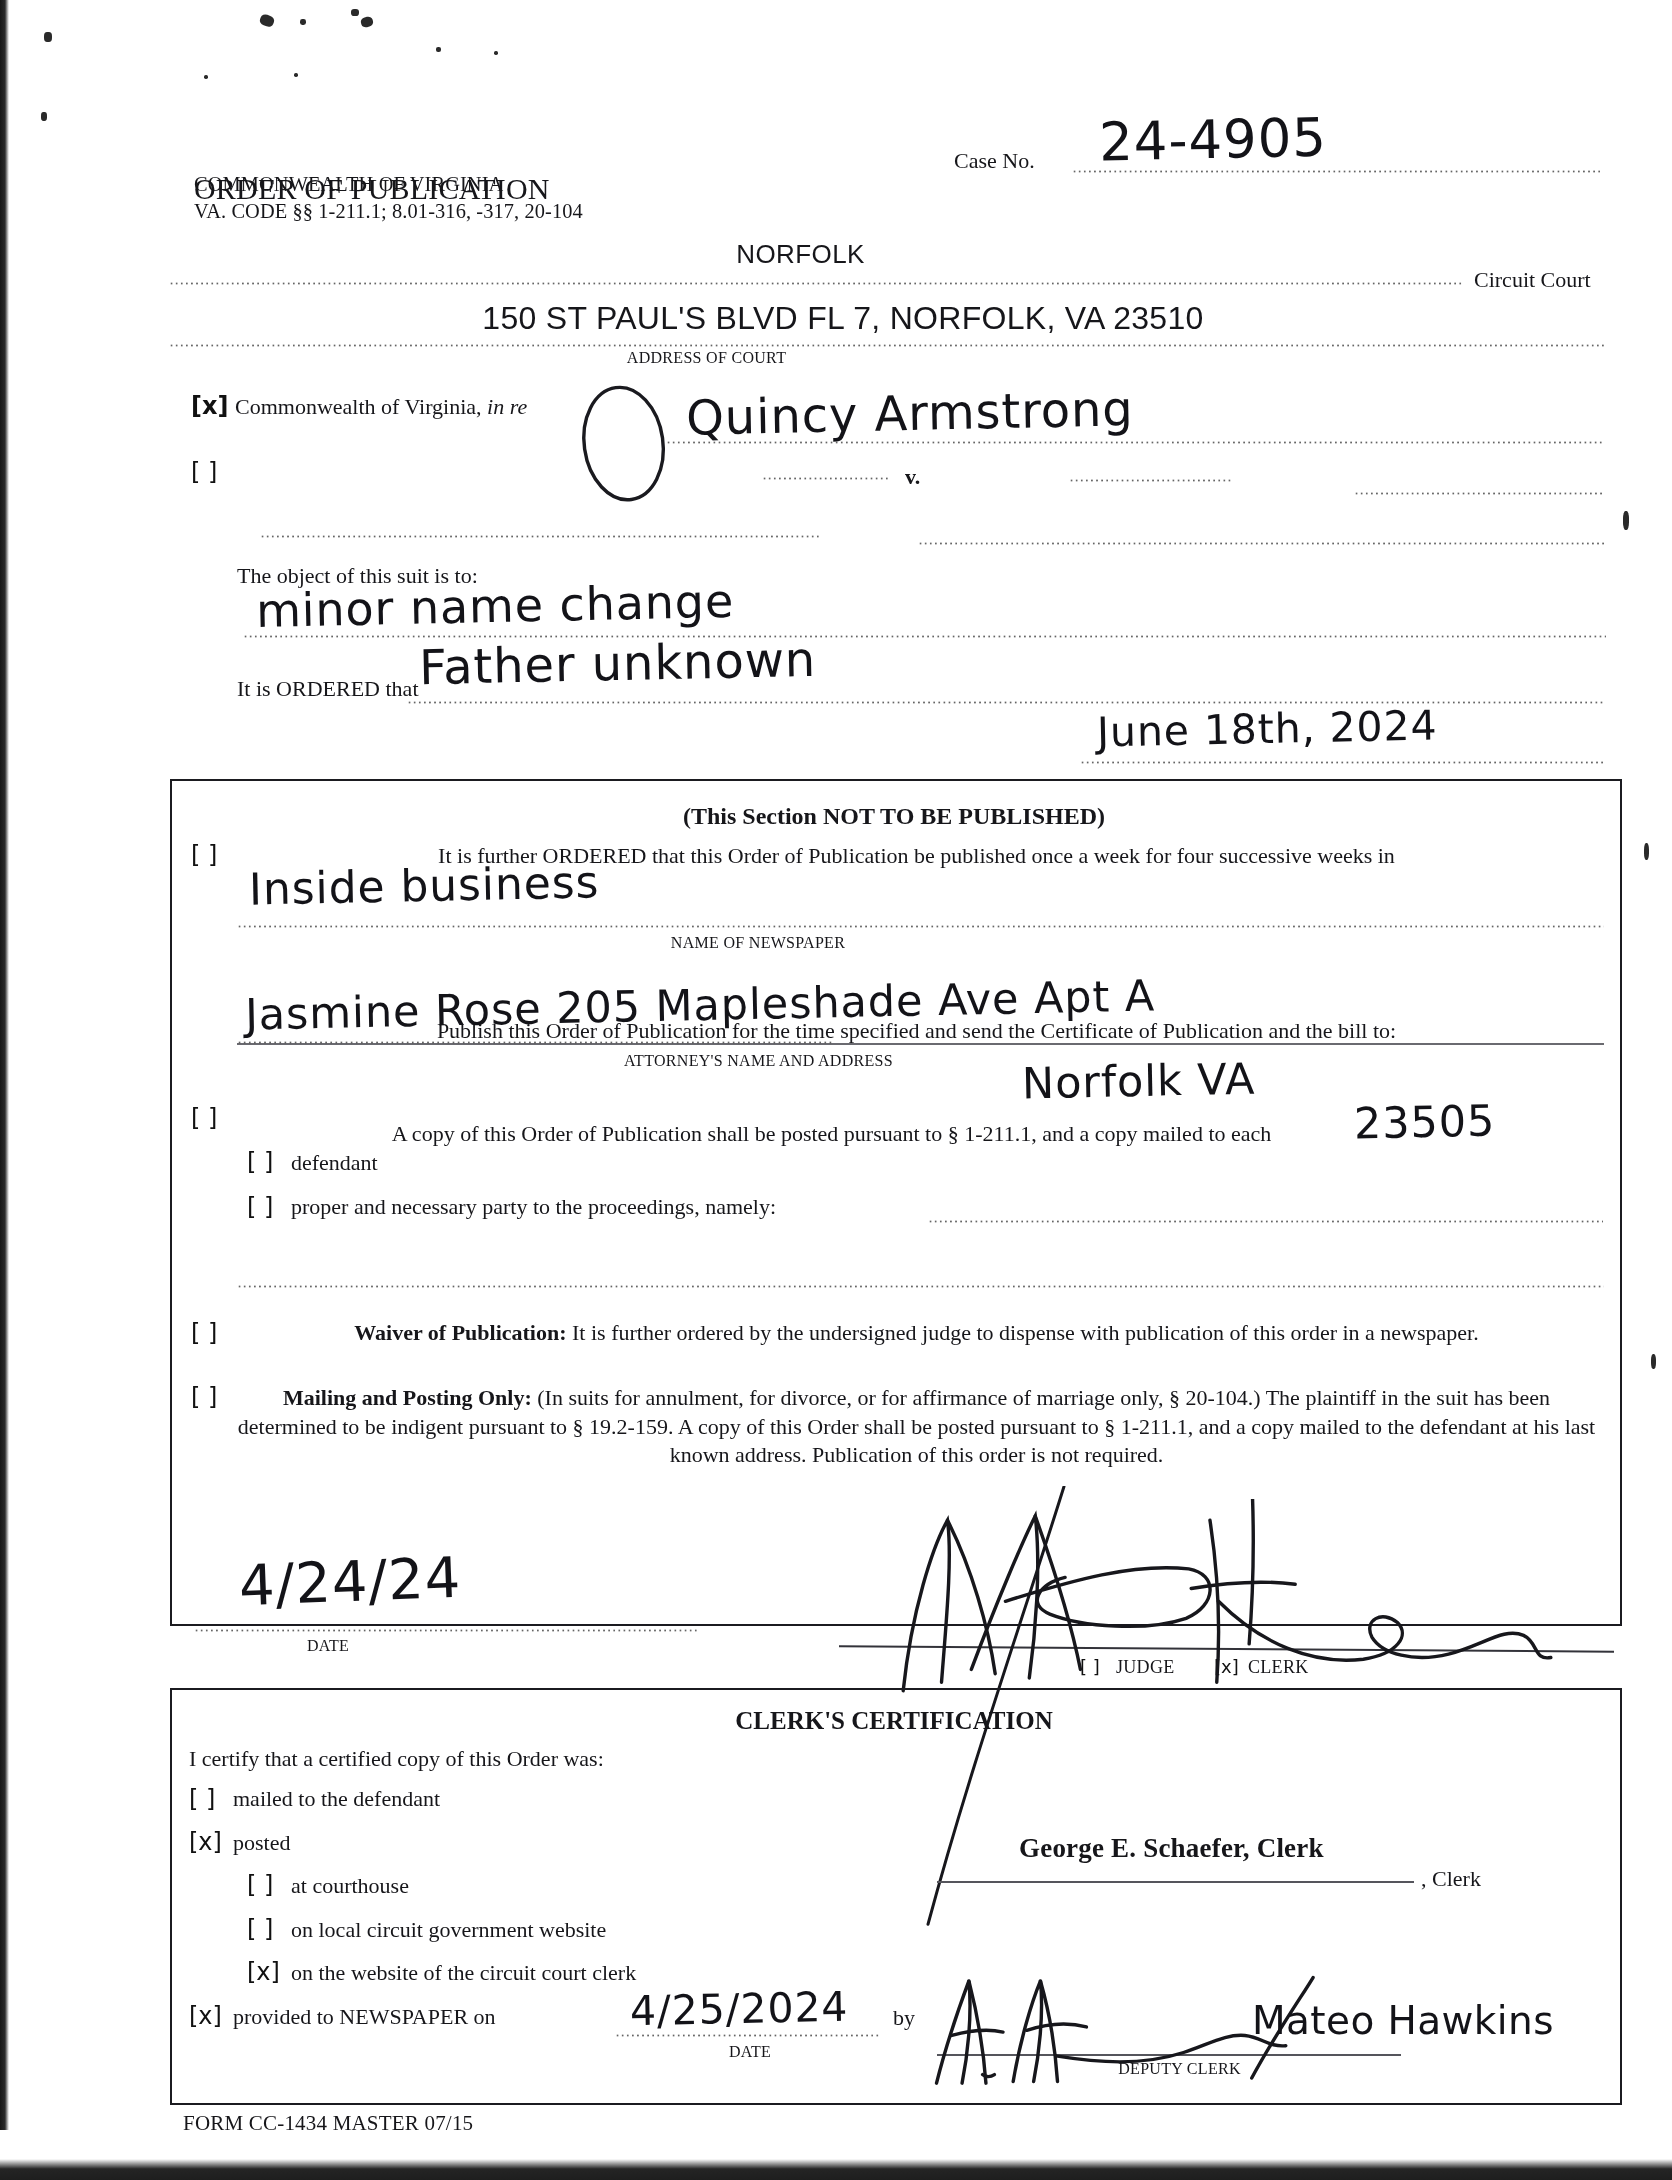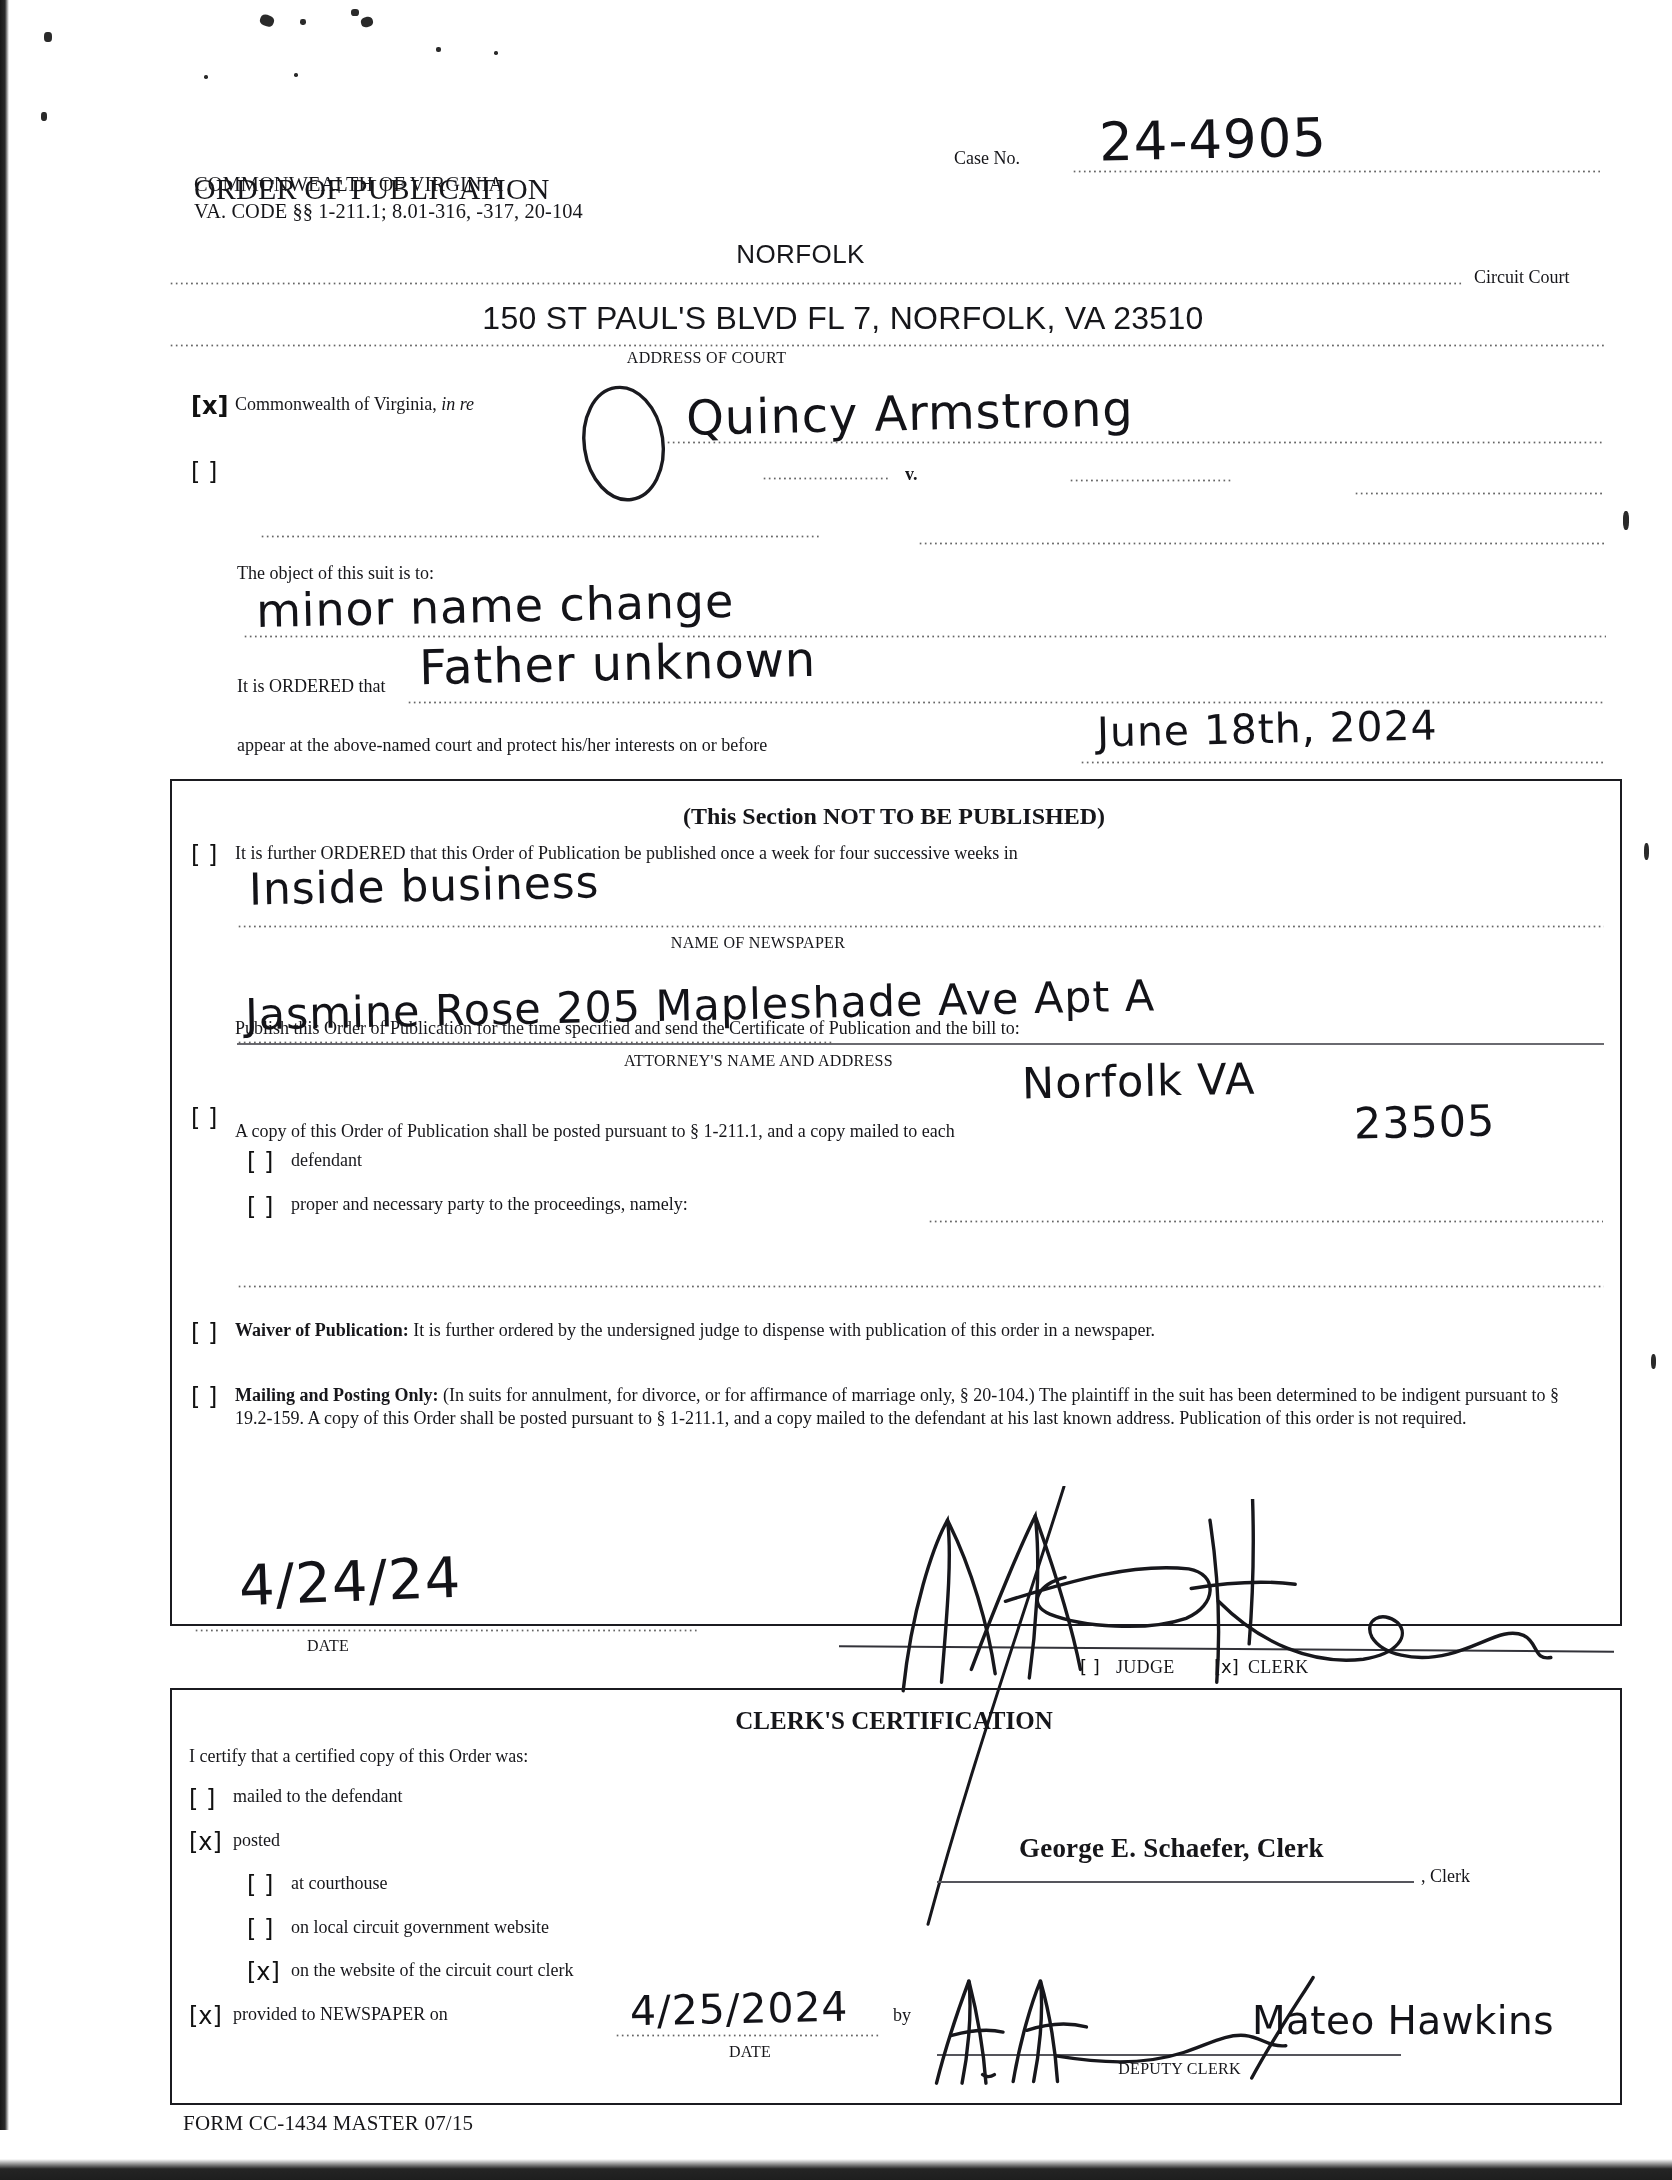--- a/index.html
+++ b/index.html
@@ -11,21 +11,21 @@
   .scan-edge-left{position:absolute;left:0;top:0;width:9.4px;height:2130px;
     background:linear-gradient(90deg,#050505 0%,#1a1a1a 55%,#ffffff 100%);opacity:.93;}
   .scan-edge-bottom{position:absolute;left:0;bottom:0;width:1672px;height:22px;
     background:linear-gradient(180deg,#ffffff 0%,#111 45%,#0a0a0a 100%);opacity:.92;}
   .speck{position:absolute;background:#2a2a2a;border-radius:40%;}
   
   .page{position:absolute;left:0;top:0;width:1672px;height:2181px;}
   .hdr{position:absolute;}
   .t-title{font-weight:normal;font-size:30px;letter-spacing:0.2px;margin-top:36px;}
   .t-sub{font-size:20.4px;letter-spacing:0.1px;}
-  .body-txt{font-size:18px;line-height:1.3;}
+  .body-txt{font-size:22px;line-height:1.3;text-align:center;}
   .small-cap{font-size:16px;letter-spacing:0.3px;text-align:center;}
   .center{text-align:center;}
   .bold{font-weight:bold;}
   .ital{font-style:italic;}
   
   .dotline{position:absolute;height:2.6px;
     background-image:radial-gradient(circle,#4a4a4a 0.9px,transparent 1px);
     background-size:5.1px 2.6px;background-repeat:repeat-x;opacity:.85;}
   .solidline{position:absolute;height:1.7px;background:#33333a;}
   
@@ -97,21 +97,20 @@
   <div class="dotline" style="left:918px;top:542px;width:686px;"></div>
 
   <div class="body-txt" style="position:absolute;left:237px;top:562px;">The object of this suit is to:</div>
   <div class="dotline" style="left:243px;top:635px;width:1363px;"></div>
   <div class="hw hw-slant" style="left:256px;top:579px;font-size:46px;">minor name change</div>
 
   <div class="body-txt" style="position:absolute;left:237px;top:675px;">It is ORDERED that</div>
   <div class="dotline" style="left:407px;top:701px;width:1197px;"></div>
   <div class="hw hw-slant" style="left:419px;top:635px;font-size:48px;">Father unknown</div>
 
-  <div class="body-txt" style="position:absolute;left:237px;top:734px;">appear at the above-named court and protect his/her interests on or before</div>
   <div class="dotline" style="left:1080px;top:761px;width:524px;"></div>
   <div class="hw hw-slant" style="left:1097px;top:705px;font-size:41px;">June 18th, 2024</div>
 
   <div class="box" style="left:170px;top:779px;width:1448px;height:843px;"></div>
 
   <div class="body-txt bold center" style="position:absolute;left:170px;top:801px;width:1448px;font-size:24px;">(This Section NOT TO BE PUBLISHED)</div>
 
   <div class="cbx" style="left:191px;top:841px;font-size:24px;">[ ]</div>
   <div class="body-txt" style="position:absolute;left:235px;top:842px;width:1363px;">It is further ORDERED that this Order of Publication be published once a week for four successive weeks in</div>
   <div class="dotline" style="left:237px;top:925px;width:1367px;"></div>

